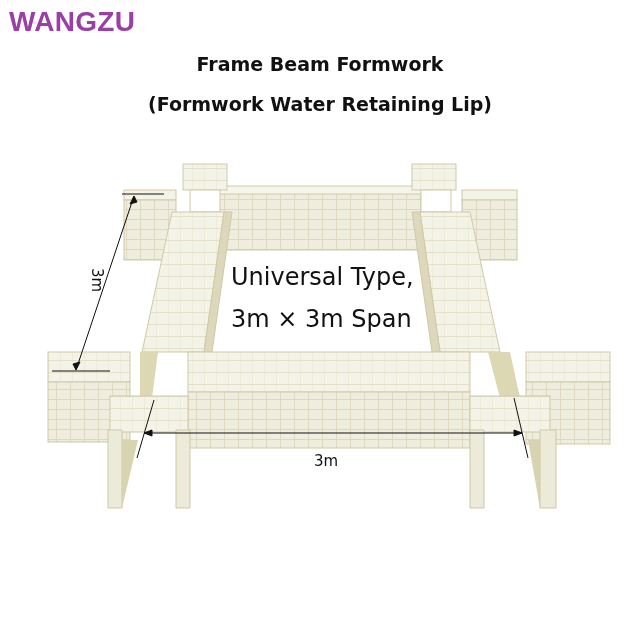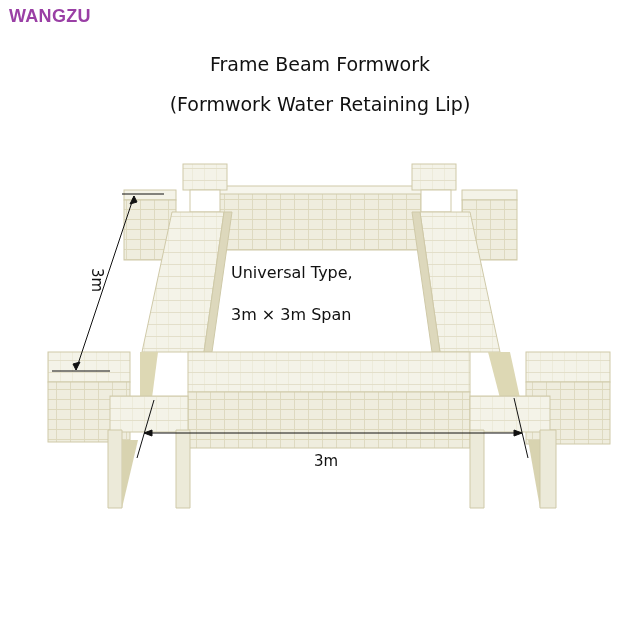--- a/index.html
+++ b/index.html
@@ -1,22 +1,22 @@
 <!DOCTYPE html>
 <html><head>
   <meta charset="utf-8">
   <style>
     html, body { margin: 0; padding: 0; background: #ffffff; }
     body { width: 640px; height: 640px; position: relative; overflow: hidden; font-family: "DejaVu Sans", sans-serif; }
-    .brand { position: absolute; left: 9px; top: 6px; font-family: "Liberation Sans", sans-serif; font-weight: bold; font-size: 18px; color: #9a3fa5; letter-spacing: 0.3px; }
-    .title { position: absolute; left: 0; width: 640px; text-align: center; font-family: "DejaVu Sans", sans-serif; font-weight: normal; font-size: 19px; color: #111; }
+    .brand { position: absolute; left: 9px; top: 6px; font-family: "Liberation Sans", sans-serif; font-weight: bold; font-size: 28px; color: #9a3fa5; letter-spacing: 0.3px; }
+    .title { position: absolute; left: 0; width: 640px; text-align: center; font-family: "DejaVu Sans", sans-serif; font-weight: bold; font-size: 19px; color: #111; }
     .title.l1 { top: 53px; }
     .title.l2 { top: 93px; }
     .diagram { position: absolute; left: 0; top: 0; width: 640px; height: 640px; }
-    .caption { position: absolute; font-family: "DejaVu Sans", sans-serif; font-size: 16px; color: #111; }
+    .caption { position: absolute; font-family: "DejaVu Sans", sans-serif; font-size: 24px; color: #111; }
     .cap1 { left: 231px; top: 263px; }
     .cap2 { left: 231px; top: 305px; }
     .dim { position: absolute; font-family: "DejaVu Sans", sans-serif; font-size: 15px; color: #111; }
     .dim-left { left: 106px; top: 268px; transform: rotate(90deg); transform-origin: left top; }
     .dim-bottom { left: 314px; top: 452px; }
   </style>
 </head>
 <body>
 
 <div class="brand">WANGZU</div>

